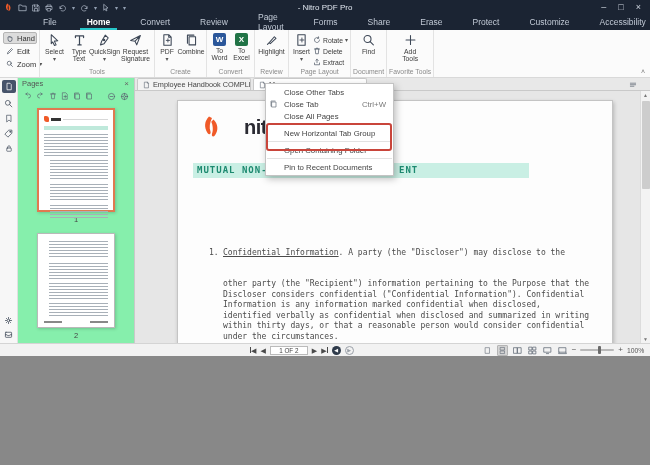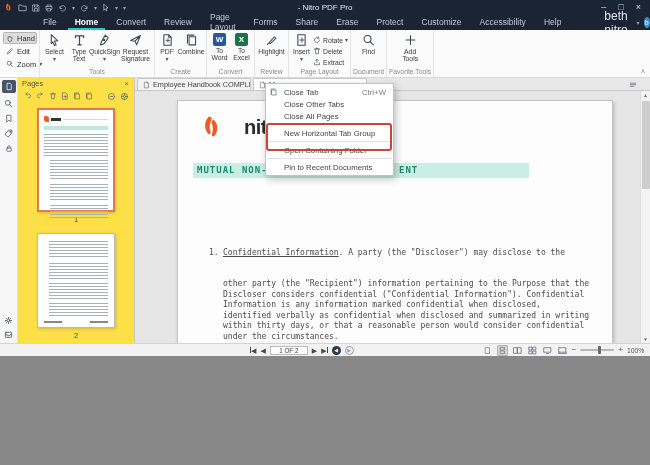--- a/index.html
+++ b/index.html
@@ -12,21 +12,21 @@
               display:flex; align-items:center; color:#b9c3d2; }
   .qa { display:flex; align-items:center; gap:5px; padding-left:4px; }
   .qa .icn svg { stroke:#b9c3d2; }
   .caret-sm { font-size:6px; color:#93a0b3; line-height:1; }
   .win-title { position:absolute; left:0; right:0; text-align:center; font-size:8px; color:#dfe5ee; pointer-events:none; }
   .win-controls { margin-left:auto; display:flex; align-items:center; gap:12px; padding-right:9px; font-size:9px; color:#cfd6e0; }
   .win-controls span { cursor:default; line-height:1; }
 
   
   .menubar { position:absolute; top:15px; left:0; right:0; height:15px; background:#1b2433;
-             display:flex; align-items:stretch; gap:4px; padding-left:36px; font-size:8.5px; color:#c2cad6; }
+             display:flex; align-items:stretch; gap:16px; padding-left:36px; font-size:8.5px; color:#c2cad6; }
   .menu-item { display:flex; align-items:center; padding:0 7px; border-bottom:2px solid transparent; }
   .menu-item.active { color:#fff; border-bottom-color:#27c6c9; font-weight:bold; }
   .user-area { margin-left:auto; display:flex; align-items:center; gap:4px; padding-right:6px; }
   .user-name { font-size:12px; color:#dfe5ee;margin-left:32px; }
   .avatar { width:11px; height:11px; border-radius:50%; background:#3d8fd1; color:#fff; font-size:7px;
             display:flex; align-items:center; justify-content:center; }
 
   
   .ribbon { position:absolute; top:30px; left:0; right:0; height:48px; background:#fbfbfb;
             border-bottom:1px solid #d9d9d9; display:flex; }
@@ -49,21 +49,21 @@
   
   .iconstrip { position:absolute; left:0; top:78px; width:18px; bottom:13px; background:#f7f7f7;
                border-right:1px solid #e0e0e0; display:flex; flex-direction:column; align-items:center;
                padding-top:2px; gap:6px; }
   .strip-active { width:14px; height:13px; background:#46536a; border-radius:2px;
                   display:flex; align-items:center; justify-content:center; }
   .strip-active svg { stroke:#fff; }
   .strip-bottom { margin-top:auto; display:flex; flex-direction:column; gap:5px; padding-bottom:4px; }
 
   
-  .pagespanel { position:absolute; left:18px; top:78px; width:117px; bottom:13px; background:#fde047;
+  .pagespanel { position:absolute; left:18px; top:78px; width:117px; bottom:13px; background:#86efac;
                 border-right:1px solid #c9c9c9; display:flex; flex-direction:column; }
   .panel-header { height:11px; display:flex; align-items:center; padding:0 5px 0 4px; font-size:7.5px; color:#555; }
   .panel-close { margin-left:auto; font-size:8px; color:#666; line-height:1; }
   .panel-toolbar { height:14px; display:flex; align-items:center; gap:4px; padding:0 5px; }
   .panel-toolbar .icn svg { stroke:#5a6470; }
   .pt-right { margin-left:auto; display:flex; gap:4px; }
   .thumbs { flex:1; overflow:hidden; display:flex; flex-direction:column; align-items:center; padding-top:5px; }
   .thumb { width:78px; background:#fff; border:1px solid #b9b9b9; box-shadow:1px 1px 3px rgba(0,0,0,.18);
            position:relative; padding:7px 6px 4px; }
   .thumb.selected { border:2px solid #e07a50; padding:6px 5px 3px; }
@@ -673,32 +673,32 @@
       <span class="zoom-slider">
           <span class="zoom-thumb"></span>
         </span>
       <span class="zoom-plus">+</span>
       <span class="zoom-label">100%</span>
     </div>
   </div>
 
   <div class="context-menu">
     <div class="cm-item">
+        <span>Close Other Tabs</span>
+      </div>
+    <div class="cm-item">
       <span class="cm-icon icn">
           <svg width="9" height="8" viewBox="0 0 16 16">
             <path d="M5,4 h8 v10 h-8 Z M3,12 V2 h8"></path>
           </svg>
         </span>
       <span>Close Tab</span>
       <span class="cm-shortcut">Ctrl+W</span>
     </div>
     <div class="cm-item">
-        <span>Close Other Tabs</span>
-      </div>
-    <div class="cm-item">
         <span>Close All Pages</span>
       </div>
     <div class="cm-sep"></div>
     <div class="cm-item">
         <span>New Horizontal Tab Group</span>
       </div>
     <div class="cm-sep"></div>
     <div class="cm-item">
         <span>Open Containing Folder</span>
       </div>

